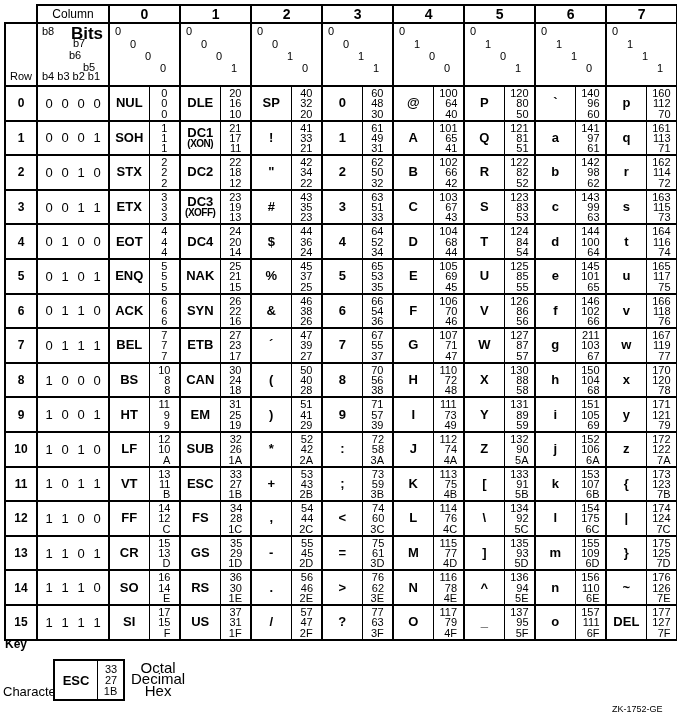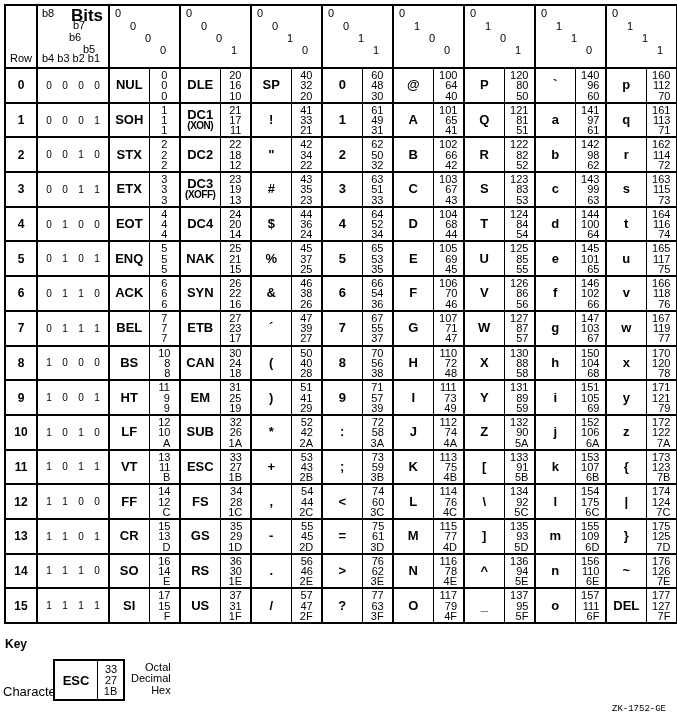--- a/index.html
+++ b/index.html
@@ -28,35 +28,35 @@
   .b6lbl{position:absolute;left:31px;top:25px}
   .b5lbl{position:absolute;left:45px;top:37px}
   .lowbits{position:absolute;left:4px;bottom:1px;white-space:nowrap}
   .bitcell-inner{position:relative;height:59px;font-size:11px;text-align:left}
   .bitd{position:absolute}
   .bitd.p0{left:5px;top:1px}
   .bitd.p1{left:20px;top:14px}
   .bitd.p2{left:35px;top:26px}
   .bitd.p3{left:50px;top:38px}
   td.rownum{font-size:12px;font-weight:bold}
-  td.rowbits{font-size:10px}
+  td.rowbits{font-size:13px}
   .bitspan{display:inline-block;width:16px;text-align:center}
   td.charcell{border-right:1px solid #000;font-weight:bold;font-size:13px;line-height:12px}
   .charsub{font-weight:bold;font-size:10px;line-height:10px;letter-spacing:-0.5px}
   td.numcell{border-left:1px solid #000;font-size:11px}
   .numblock{display:inline-block;text-align:right;line-height:10.3px;padding-top:1px}
   
   .key-heading{position:absolute;left:5px;top:637px;font-weight:bold;font-size:12px}
   .key-character-label{position:absolute;left:3px;top:684px;font-size:13px}
   .key-box{position:absolute;left:53px;top:659px;width:68px;height:38px;border:2px solid #000;display:flex;background:#fff}
   .key-char{width:42px;border-right:1px solid #000;display:flex;align-items:center;justify-content:center;font-weight:bold;font-size:13px}
   .key-nums{flex:1;display:flex;align-items:center;justify-content:center;font-size:11px}
   .key-nums .numblock{line-height:11px;padding-top:0}
-  .key-labels{position:absolute;left:131px;top:662px;font-size:11px;line-height:11.4px;text-align:right}
-  .figure-code{position:absolute;left:612px;top:704px;font-size:9px;font-family:Liberation Mono, monospace}
+  .key-labels{position:absolute;left:131px;top:662px;font-size:15px;line-height:11.4px;text-align:center}
+  .figure-code{position:absolute;left:612px;top:704px;font-size:9px;font-family:Liberation Sans, sans-serif}
 </style>
 </head>
 <body>
 
 <table class="chart">
   <colgroup>
     <col style="width:32px">
       <col style="width:72px">
     <col style="width:40px">
       <col style="width:31px">
@@ -69,20 +69,32 @@
     <col style="width:40px">
       <col style="width:31px">
     <col style="width:40px">
       <col style="width:31px">
     <col style="width:40px">
       <col style="width:31px">
     <col style="width:40px">
       <col style="width:31px">
   </colgroup>
   <tbody id="table-body">
+      <tr class="colrow">
+        <td class="blank"></td>
+        <td class="collabel">Column</td>
+        <td class="colhead" colspan="2">0</td>
+        <td class="colhead" colspan="2">1</td>
+        <td class="colhead" colspan="2">2</td>
+        <td class="colhead" colspan="2">3</td>
+        <td class="colhead" colspan="2">4</td>
+        <td class="colhead" colspan="2">5</td>
+        <td class="colhead" colspan="2">6</td>
+        <td class="colhead" colspan="2">7</td>
+      </tr>
       <tr class="bitsrow">
         <td class="rowhead">
           <div class="rowhead-inner">
             <span class="rowlabel">Row</span>
           </div>
         </td>
         <td class="bitsbox">
           <div class="bitsbox-inner">
             <span class="b8lbl">b8</span>
             <span class="bitslbl">Bits</span>
@@ -434,21 +446,21 @@
           <div class="charname">G</div>
         </td>
         <td class="numcell"><div class="numblock"><div>107</div><div>71</div><div>47</div></div></td>
         <td class="charcell">
           <div class="charname">W</div>
         </td>
         <td class="numcell"><div class="numblock"><div>127</div><div>87</div><div>57</div></div></td>
         <td class="charcell">
           <div class="charname">g</div>
         </td>
-        <td class="numcell"><div class="numblock"><div>147</div><div>103</div><div>67</div></div></td>
+        <td class="numcell"><div class="numblock"><div>211</div><div>103</div><div>67</div></div></td>
         <td class="charcell">
           <div class="charname">w</div>
         </td>
         <td class="numcell"><div class="numblock"><div>167</div><div>119</div><div>77</div></div></td>
       </tr>
       <tr class="datarow">
         <td class="rownum">8</td>
         <td class="rowbits"><span class="bitspan">1</span><span class="bitspan">0</span><span class="bitspan">0</span><span class="bitspan">0</span></td>
         <td class="charcell">
           <div class="charname">BS</div>

